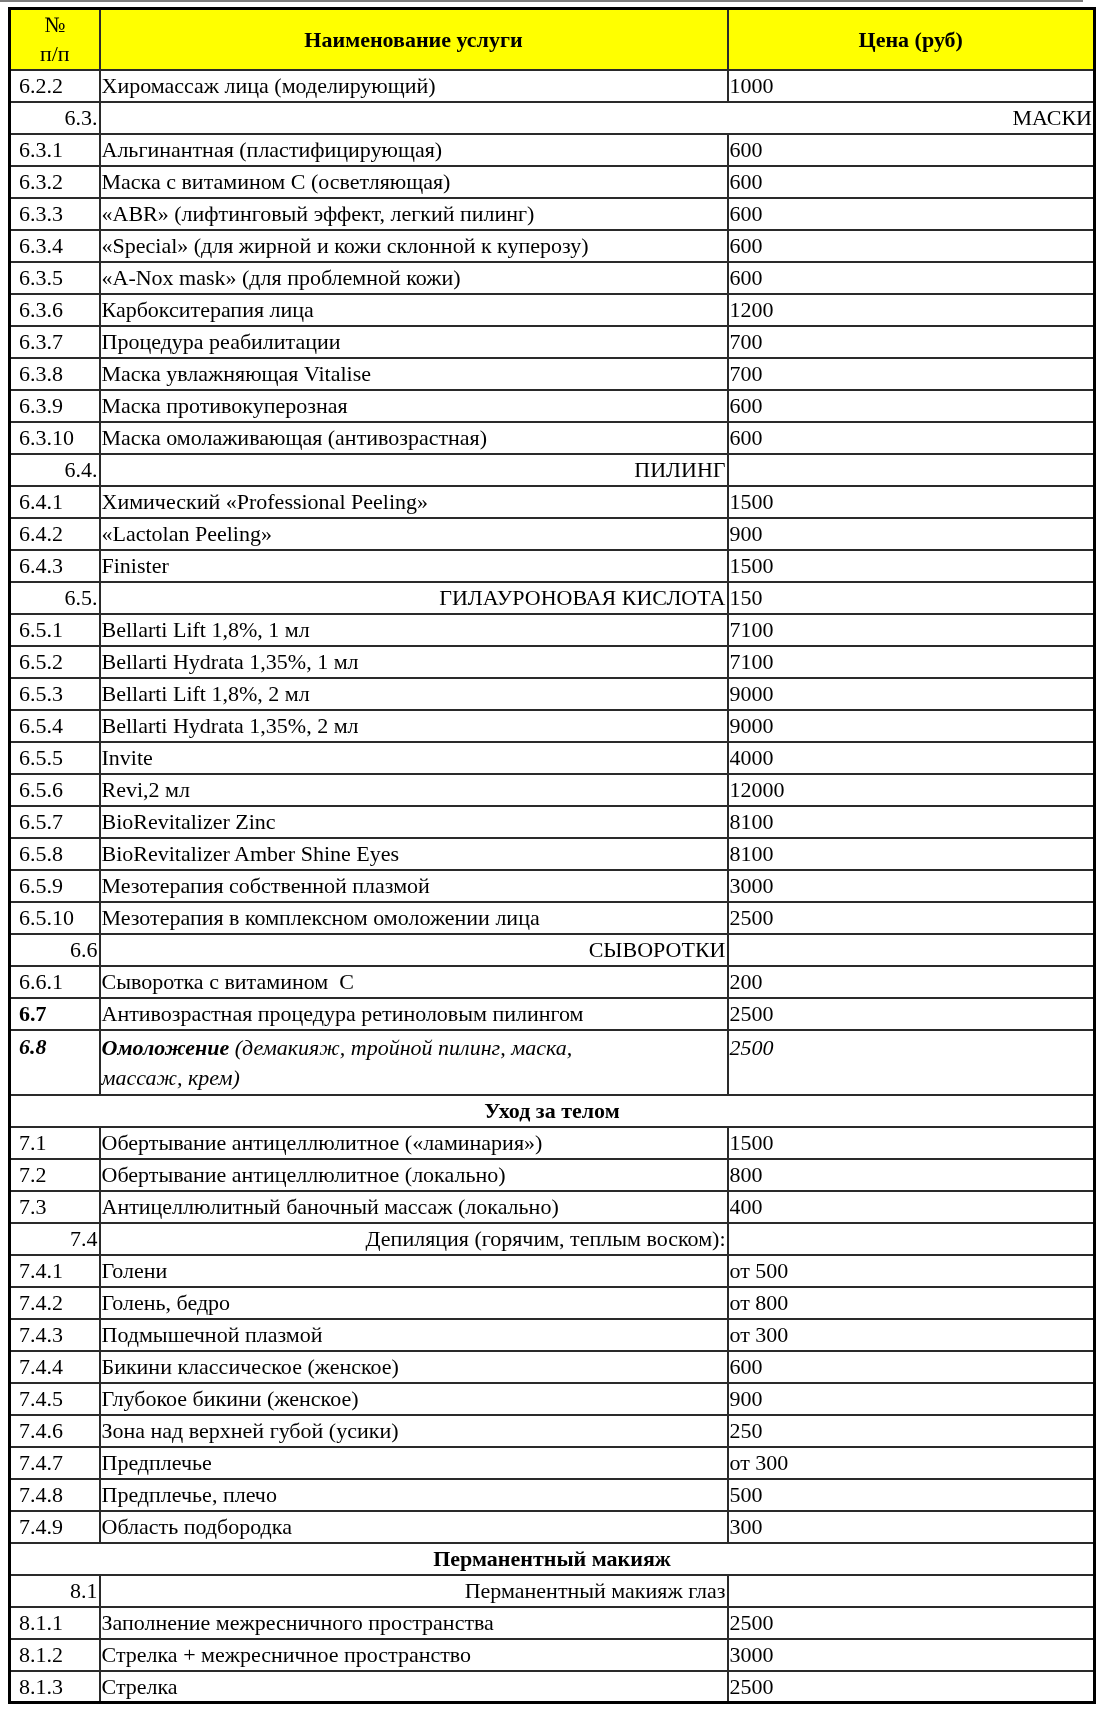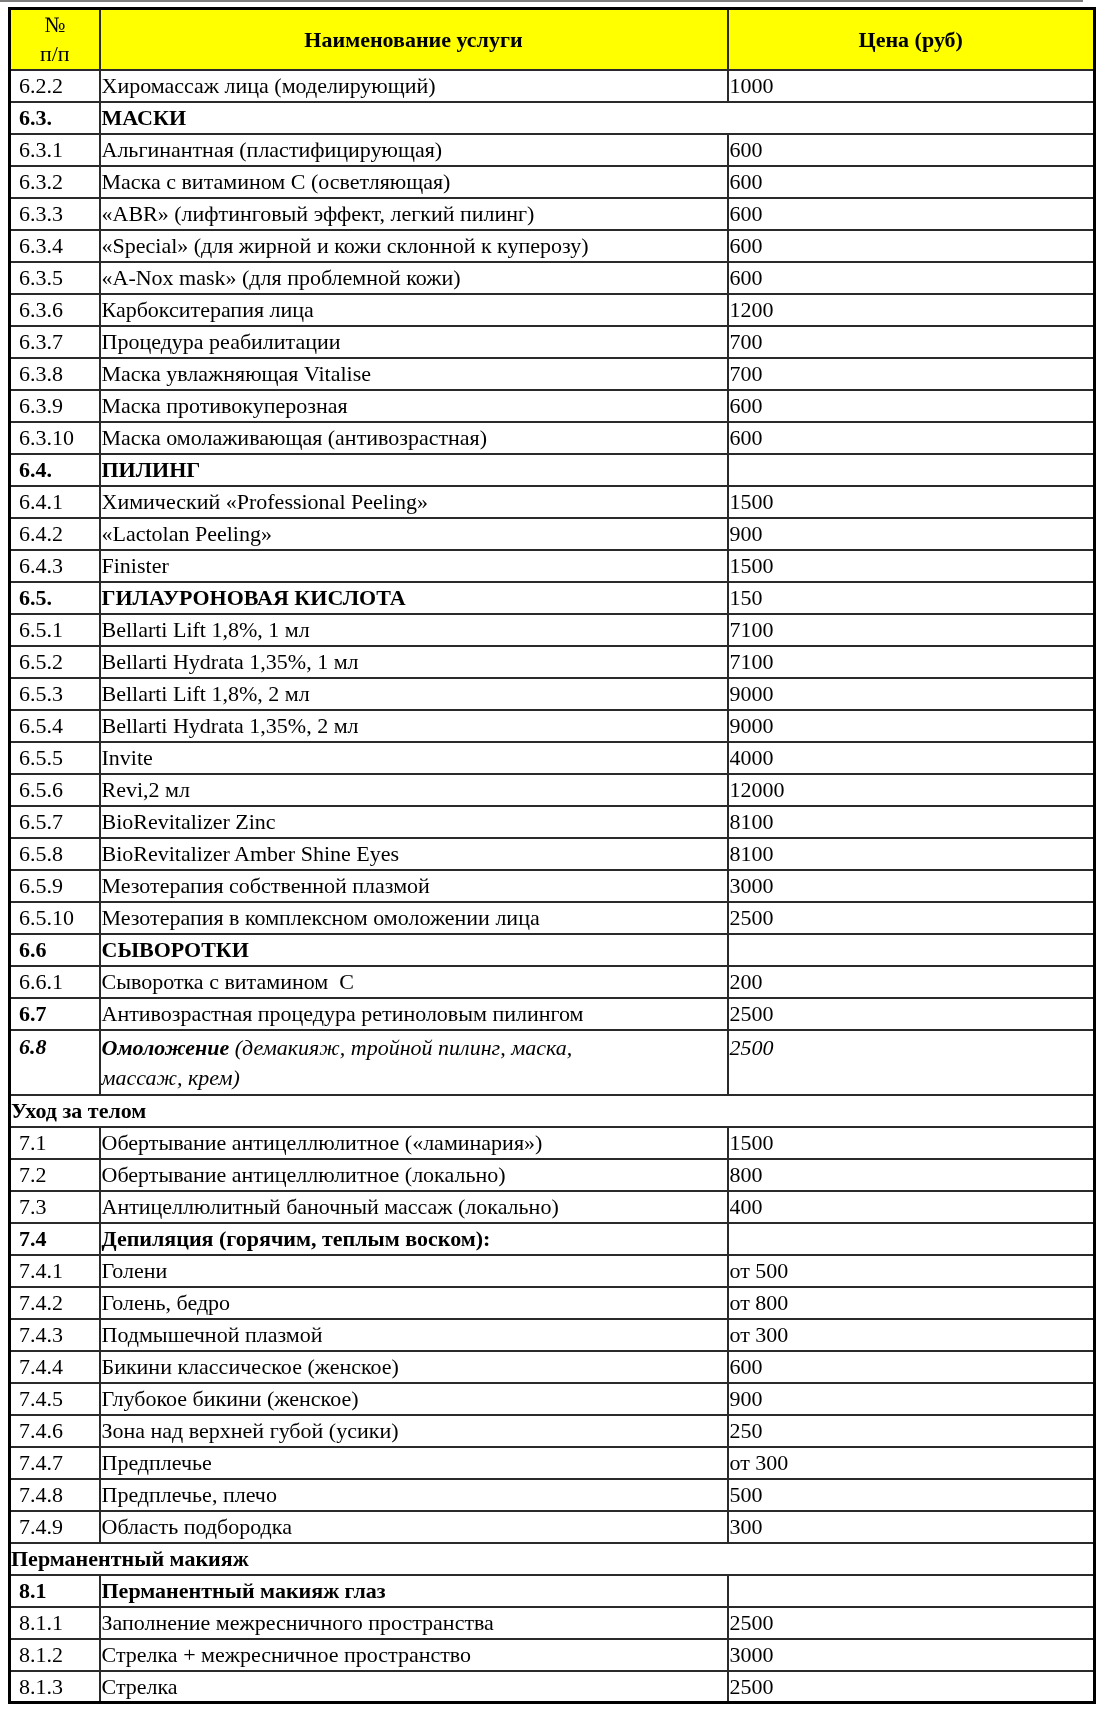--- a/index.html
+++ b/index.html
@@ -55,25 +55,26 @@
   tbody tr { height: 32px; }
   tbody tr.tall { height: 65px; font-style: italic; }
   tr.tall td { vertical-align: top; padding-top: 2px; }
   tr.tall td.name, tr.tall td.price { line-height: 30px; }
 
   td.num  { padding-left: 8px; }
   td.name { white-space: pre-wrap; }
   td.price { text-align: left; }
 
   tr.category td.num,
-  tr.category td.name { font-weight: bold; }
+  tr.category td.name { font-weight: normal; text-align: right; }
   td .lead-bold { font-weight: bold; text-align: center; }
   tr.boldnum td.num { font-weight: bold; }
 
   td.section-cell {
+    text-align: center;
     font-weight: bold;
     padding: 0;
   }
 </style>
 </head>
 <body>
 
 <div class="top-rule"></div>
 
 <table class="price-table">

